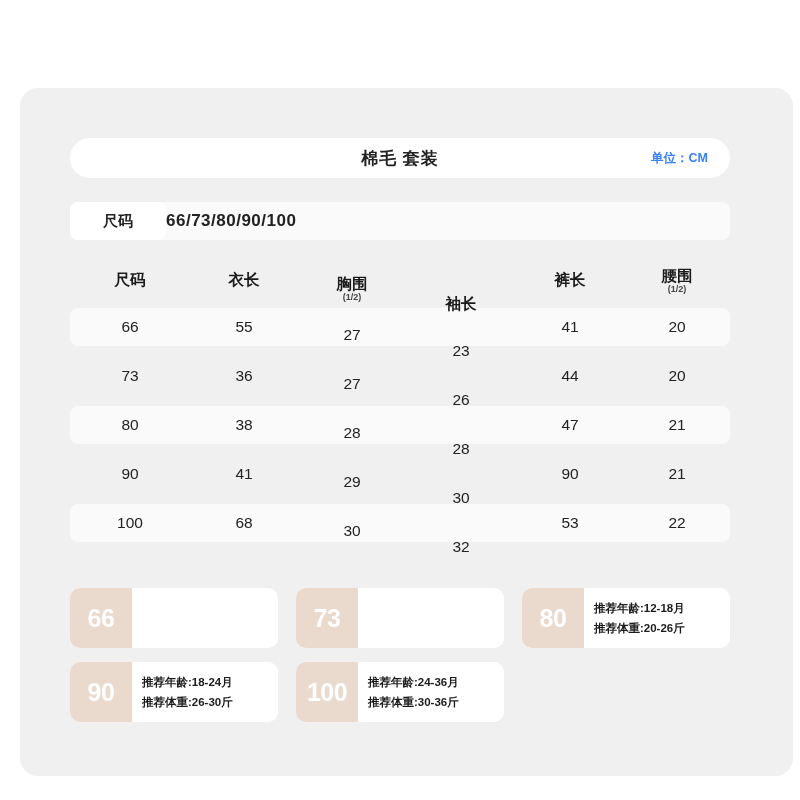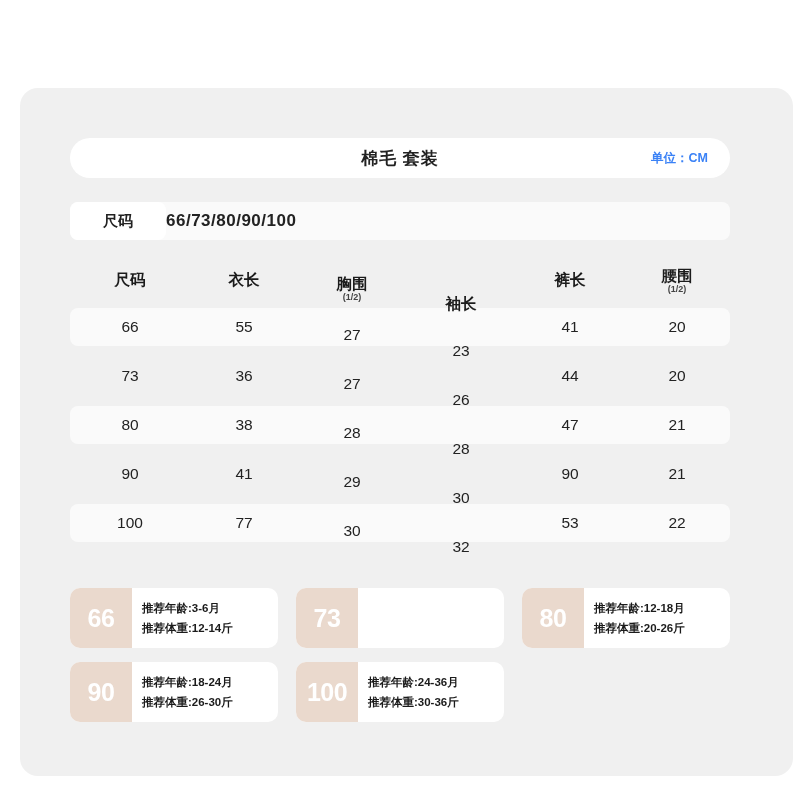--- a/index.html
+++ b/index.html
@@ -253,37 +253,33 @@
       <div class="cell c0">90</div>
       <div class="cell c1">41</div>
       <div class="cell c2">29</div>
       <div class="cell c3">30</div>
       <div class="cell c4">90</div>
       <div class="cell c5">21</div>
     </div>
 
     <div class="trow alt">
       <div class="cell c0">100</div>
-      <div class="cell c1">77</div>
+      <div class="cell c1">68</div>
       <div class="cell c2">30</div>
       <div class="cell c3">32</div>
       <div class="cell c4">53</div>
       <div class="cell c5">22</div>
     </div>
 
   </div>
 
   <div class="recs">
 
     <div class="rec-card">
       <div class="rec-size">66</div>
-      <div class="rec-lines">
-        <div class="rec-line">推荐年龄:3-6月</div>
-        <div class="rec-line">推荐体重:12-14斤</div>
-      </div>
     </div>
 
     <div class="rec-card">
       <div class="rec-size">73</div>
     </div>
 
     <div class="rec-card">
       <div class="rec-size">80</div>
       <div class="rec-lines">
         <div class="rec-line">推荐年龄:12-18月</div>

